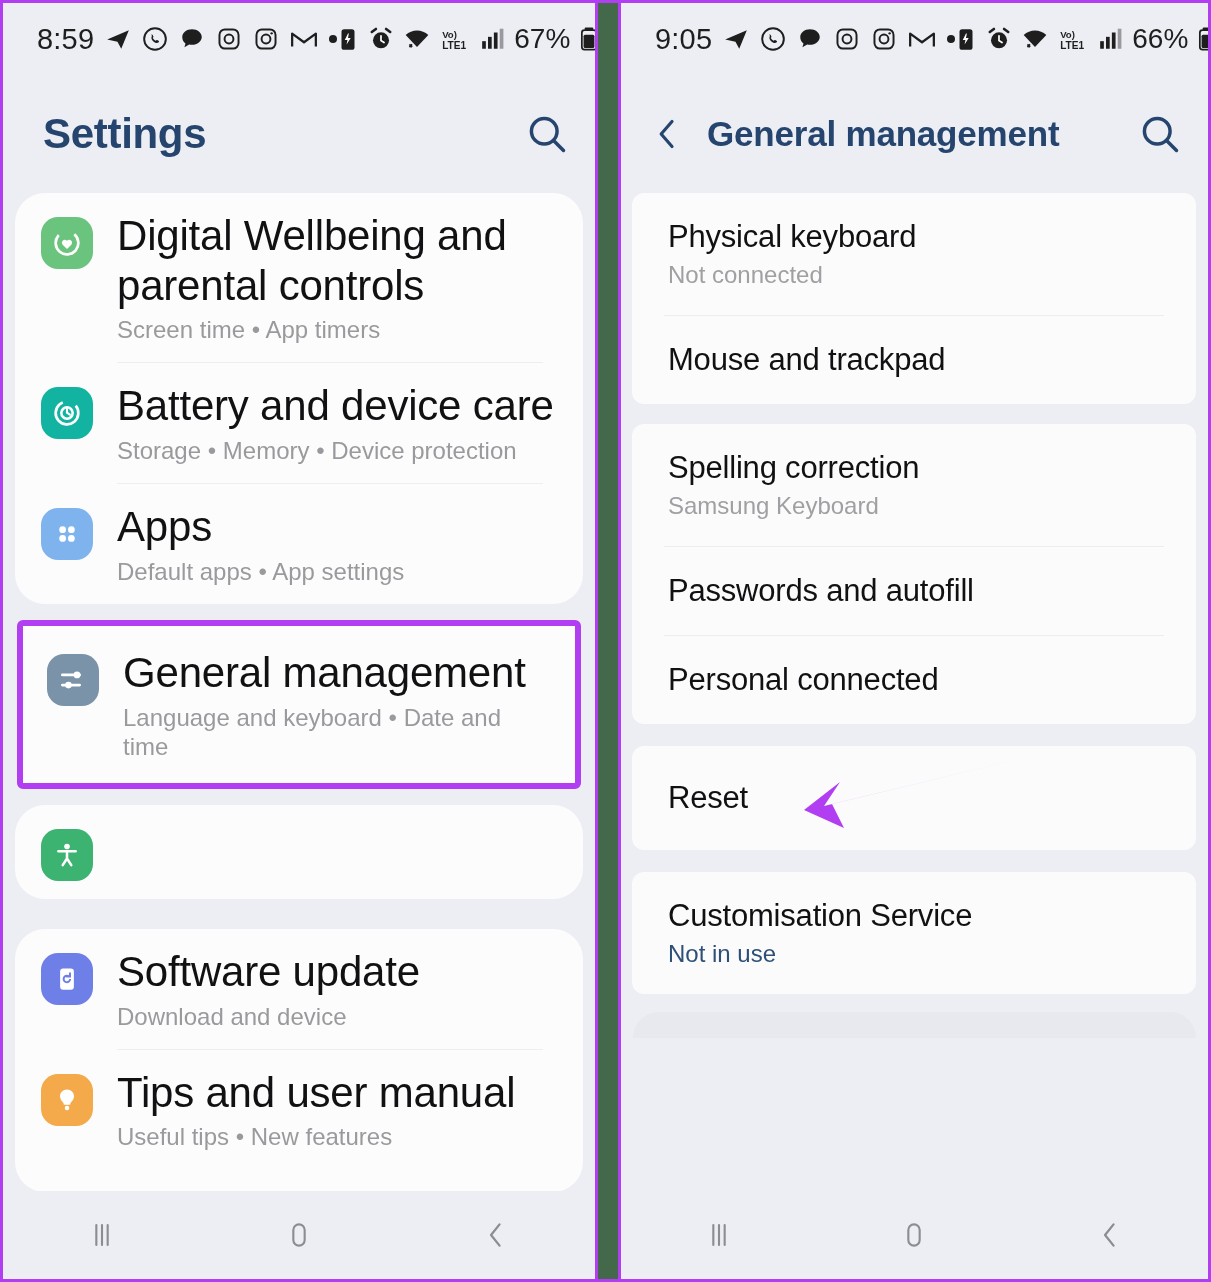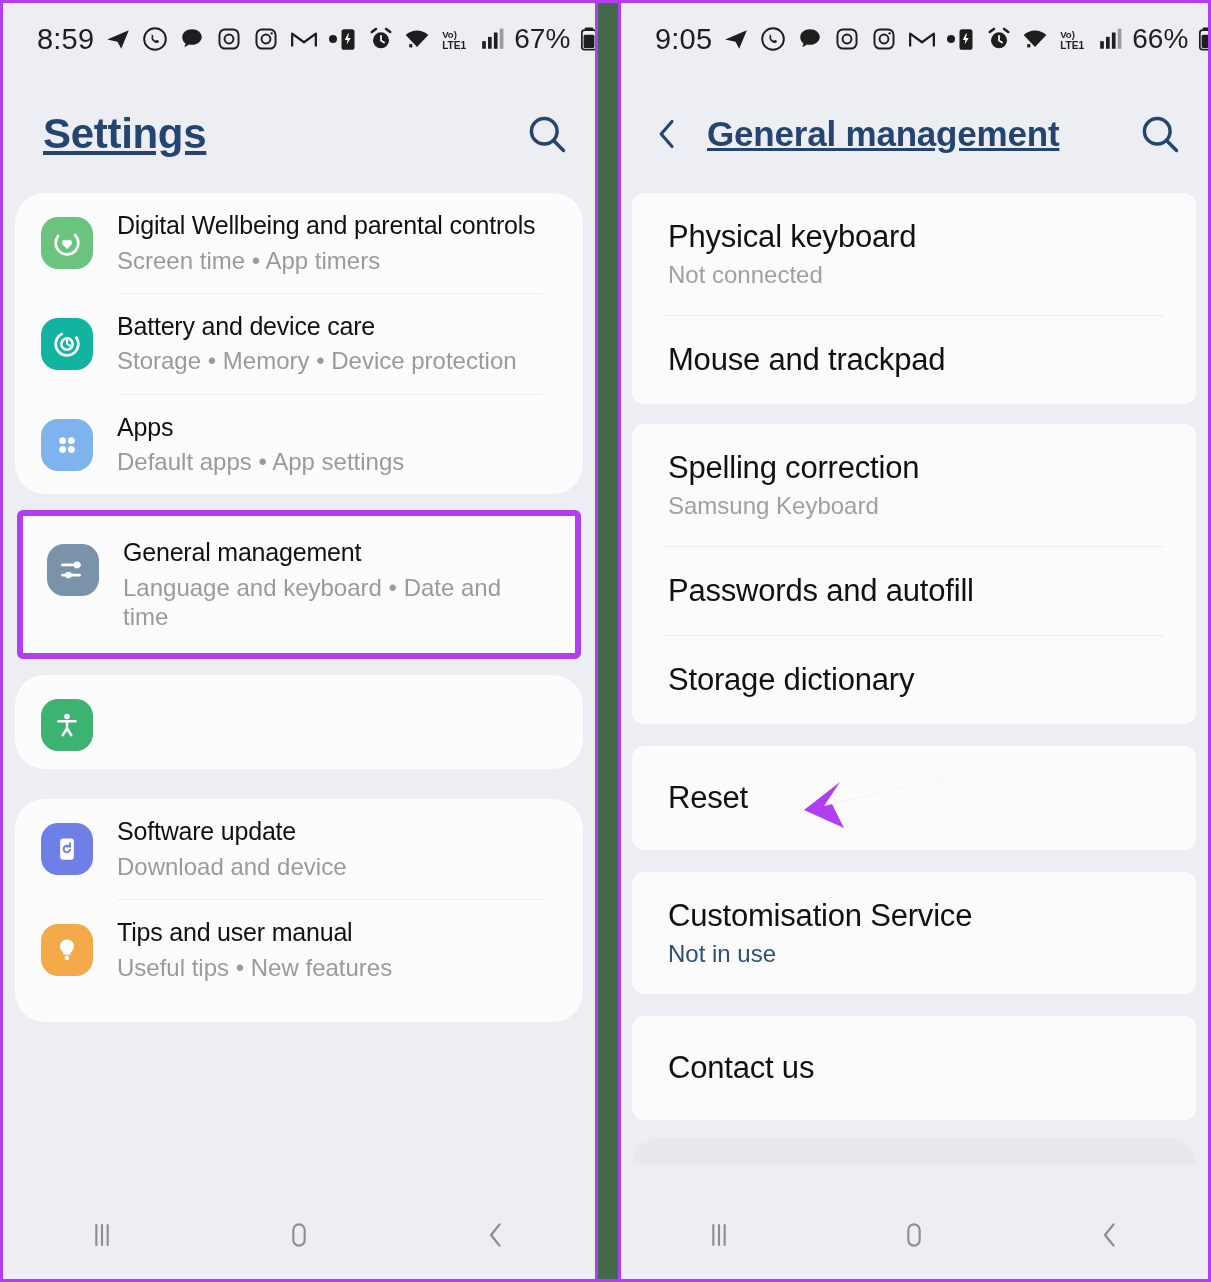--- a/index.html
+++ b/index.html
@@ -42,21 +42,20 @@
   .sb-right { margin-left:auto; display:flex; align-items:center; gap:9px; }
   .sb-icon { display:block; }
   .sb-batt { font-size:28px; color:#1e1e1e; letter-spacing:0; }
   .dot-ind { width:8px; height:8px; border-radius:50%; background:#1e1e1e; display:inline-block; }
 
   
   .header {
     flex:0 0 auto;
     display:flex; align-items:center;
     color:#25456e;
-    text-decoration:underline;
   }
   .header-left { height:118px; padding:0 26px 0 40px; width:100%; }
   .title-big { font-size:42px; font-weight:bold; letter-spacing:-.3px; }
   .title-mid { font-size:35px; font-weight:bold; letter-spacing:-.2px; }
   .spacer { flex:1; }
   .icon-btn { display:flex; align-items:center; justify-content:center; }
 
   .header-right { height:118px; padding:0 26px 0 26px; width:100%; gap:20px; }
 
   
@@ -78,21 +77,21 @@
     padding:18px 26px;
     position:relative;
   }
   .row .ic {
     flex:0 0 52px; height:52px; margin-right:24px; margin-top:6px;
     border-radius:17px;
     display:flex; align-items:center; justify-content:center;
   }
   .row .txt { flex:1; min-width:0; }
   .row-title {
-    font-size:25px; color:#111114; line-height:1.18; letter-spacing:-.2px;
+    font-size:42px; color:#111114; line-height:1.18; letter-spacing:-.2px;
   }
   .row-sub {
     font-size:24px; color:#9a9a9e; margin-top:5px; line-height:1.22;
   }
   .sep {
     height:1px; background:#eceef1;
     margin-left:102px; margin-right:40px;
   }
   .sep-r { height:1px; background:#ededf0; margin:0 32px; }
 
@@ -433,45 +432,40 @@
         <div class="rrow">
           <div class="rrow-title">Spelling correction</div>
           <div class="rrow-sub">Samsung Keyboard</div>
         </div>
         <div class="sep-r"></div>
         <div class="rrow">
           <div class="rrow-title">Passwords and autofill</div>
         </div>
         <div class="sep-r"></div>
         <div class="rrow">
-          <div class="rrow-title">Storage dictionary</div>
+          <div class="rrow-title">Personal connected</div>
         </div>
       </div>
 
       <div class="card-r" style="margin-top:22px;position:relative">
         <div class="rrow" style="padding:34px 36px">
           <div class="rrow-title">Reset</div>
         </div>
         <svg class="arrow-svg" style="left:100px;top:6px" width="320" height="100" viewBox="0 0 320 100">
           <path d="M300 4 L92 54 L108 30 L72 58 L112 76 L100 52 Z" fill="#b13ef0"></path>
         </svg>
       </div>
 
       <div class="card-r" style="margin-top:22px">
         <div class="rrow">
           <div class="rrow-title">Customisation Service</div>
           <div class="rrow-sub link">Not in use</div>
         </div>
       </div>
 
-      <div class="card-r" style="margin-top:22px">
-        <div class="rrow" style="padding:34px 36px">
-          <div class="rrow-title">Contact us</div>
-        </div>
-      </div>
 
       <div class="bottom-peek" style="margin-top:18px"></div>
     </div>
 
     <div class="navbar">
       <span class="nav-ic">
         <svg width="34" height="34" viewBox="0 0 24 24">
             <path d="M8 5v14M12 5v14M16 5v14" stroke="#8c8c92" stroke-width="1.5" stroke-linecap="round"></path>
           </svg>
       </span>

